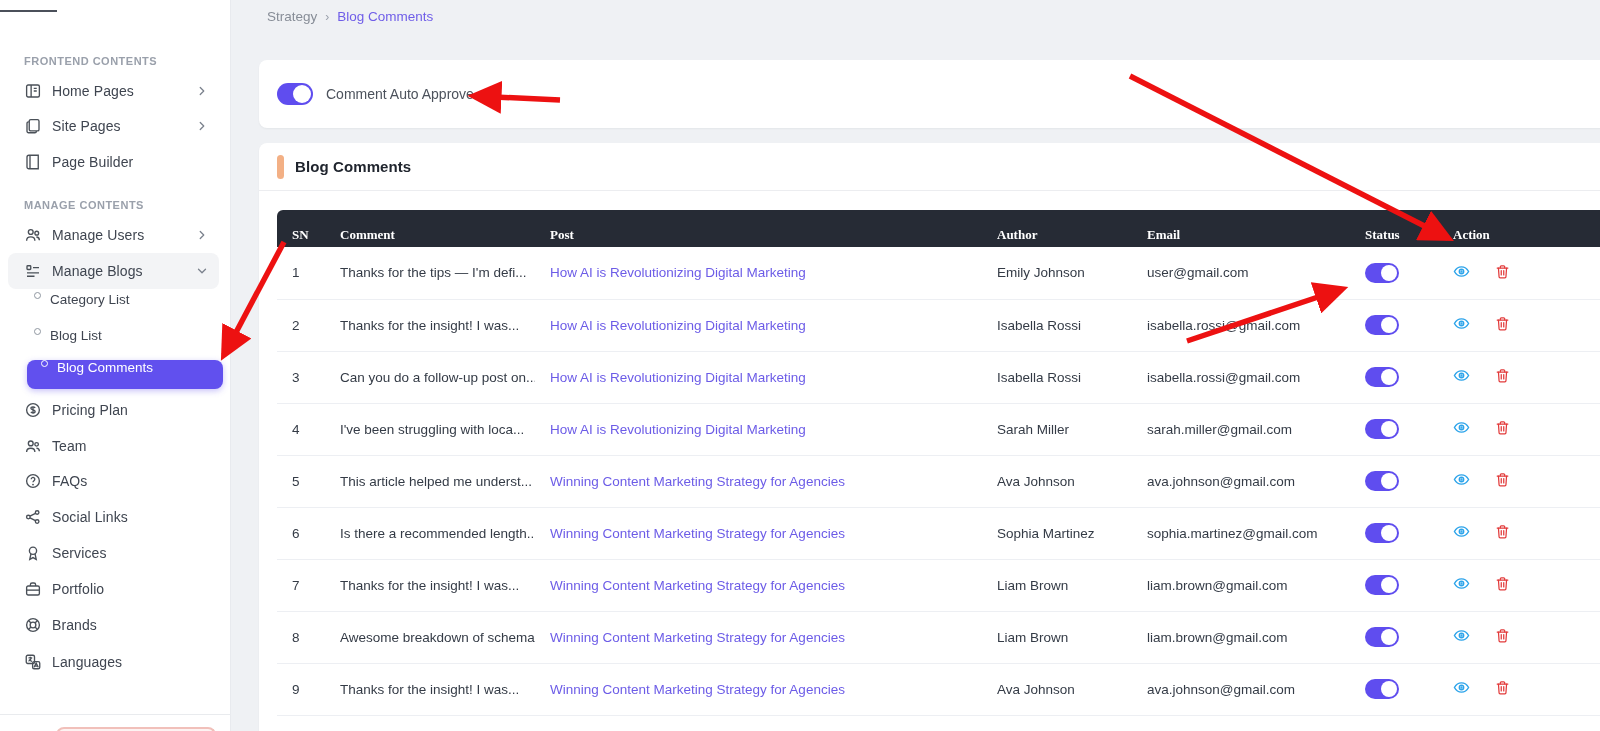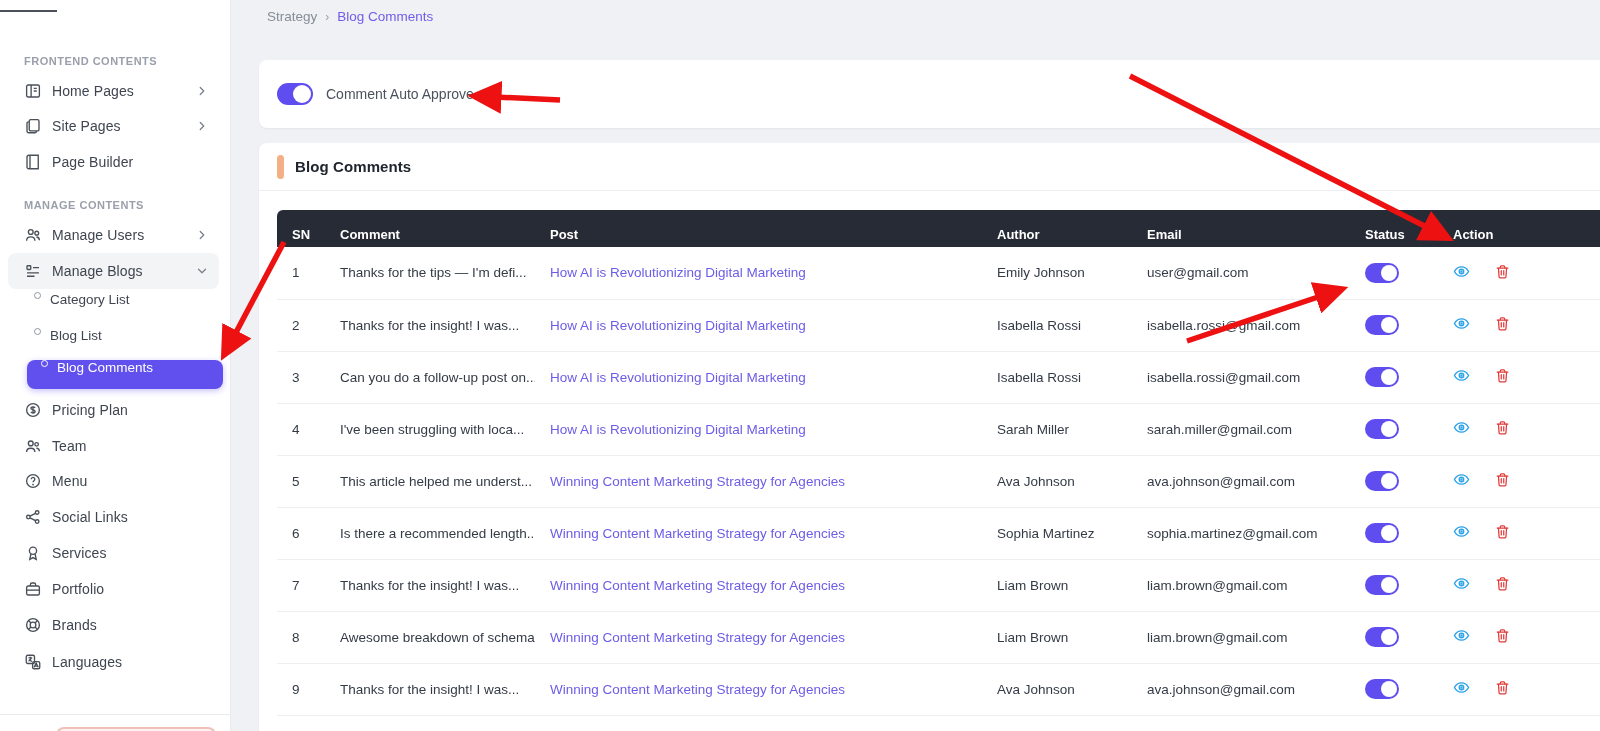--- a/index.html
+++ b/index.html
@@ -83,21 +83,21 @@
   .title-accent { width:7px; height:24px; border-radius:3.5px; background:#f3b085; margin-right:11px; }
   .card-title { font-size:15px; font-weight:700; color:#20252e; letter-spacing:.1px; }
   .card-divider { height:1px; background:#ecedf0; }
 
   table.ct {
     position:absolute; left:18px; top:67px; width:1323px;
     border-collapse:collapse; table-layout:fixed;
   }
   table.ct th {
     background:#262b35; color:#fff; font-size:13px; font-weight:700;
-    text-align:left; height:37px; padding:12px 0 0 15px;
+    text-align:left; height:37px; padding:12px 0 0 15px;font-family:Liberation Serif, serif;
   }
   table.ct th:first-child { border-radius:6px 0 0 0; }
   table.ct td {
     font-size:13.5px; color:#343b46; height:52px; padding:0 10px 0 15px;
     border-bottom:1px solid #edeff3; vertical-align:middle;
     white-space:nowrap; overflow:hidden;
   }
   td .post-link { color:#6c5ce7; cursor:pointer; text-decoration:none; }
   .row-switch {
     position:relative; display:inline-block; width:34px; height:20px;
@@ -209,21 +209,21 @@
       </svg>
     <span class="lbl">Team</span>
   </div>
 
   <div class="si" style="top:466px">
     <svg class="icn" viewBox="0 0 24 24" fill="none" stroke="currentColor" stroke-width="1.8">
         <circle cx="12" cy="12" r="8.5"></circle>
         <path d="M9.6 9.6a2.4 2.4 0 114 1.8c-.8.7-1.6 1.2-1.6 2.3"></path>
         <path d="M12 16.8h.01" stroke-width="2.4" stroke-linecap="round"></path>
       </svg>
-    <span class="lbl">Menu</span>
+    <span class="lbl">FAQs</span>
   </div>
 
   <div class="si" style="top:502px">
     <svg class="icn" viewBox="0 0 24 24" fill="none" stroke="currentColor" stroke-width="1.8">
         <circle cx="5.8" cy="12" r="2.4"></circle>
         <circle cx="17.5" cy="6" r="2.4"></circle>
         <circle cx="17.5" cy="18" r="2.4"></circle>
         <path d="M8 10.9l7.3-3.8M8 13.1l7.3 3.8"></path>
       </svg>
     <span class="lbl">Social Links</span>

